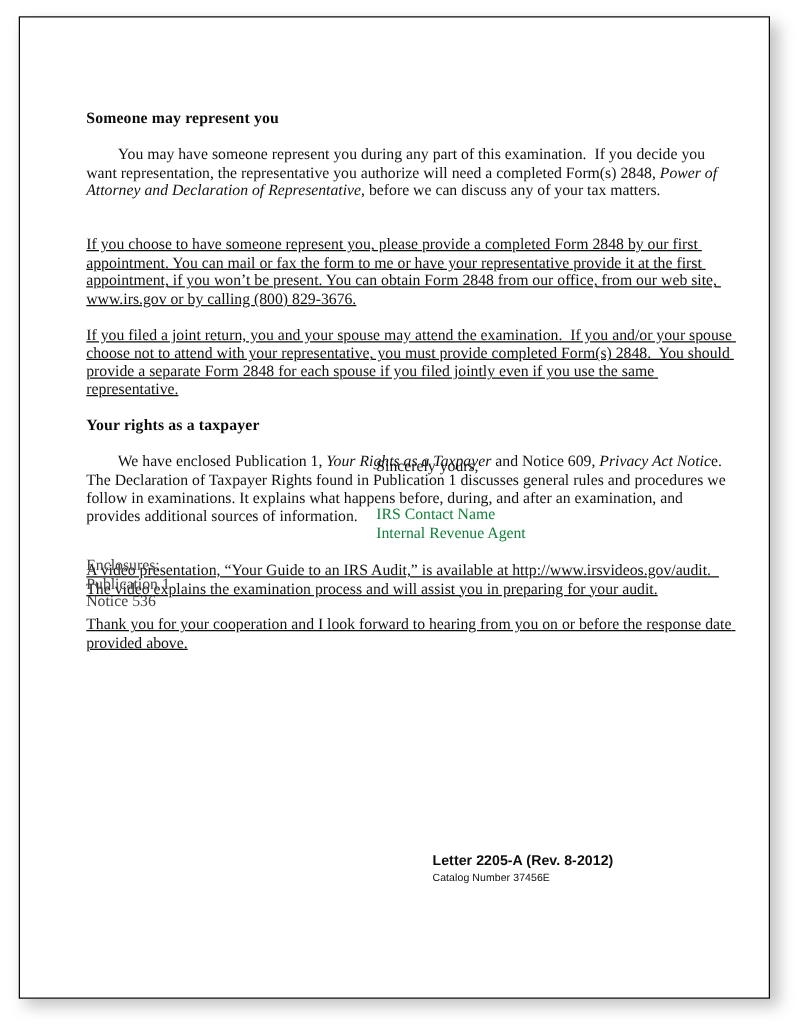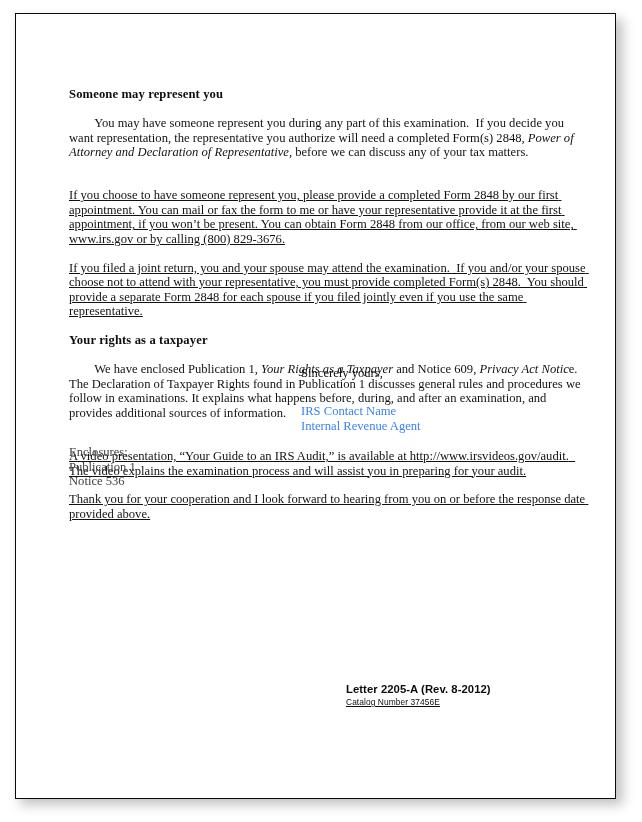--- a/index.html
+++ b/index.html
@@ -88,21 +88,21 @@
     line-height: 14.55px;
     color: #121212;
   }
 
   .signature {
     position: absolute;
     left: 285px;
     top: 390px;
     font-size: 12.6px;
     line-height: 14.6px;
-    color: #3b82f6;
+    color: #15803d;
   }
 
   .signature div {
     white-space: nowrap;
   }
 
   
   .enclosures {
     position: absolute;
     left: 53px;
@@ -133,21 +133,20 @@
     line-height: 13px;
     letter-spacing: 0.005em;
   }
 
   .footer-catalog {
     font-size: 8.4px;
     font-weight: normal;
     line-height: 10.5px;
     margin-top: 1px;
     letter-spacing: 0.01em;
-    text-decoration: underline;
   }
 </style>
 </head>
 <body>
 
 <div id="canvas">
 
   <div class="page-shadow"></div>
 
   <div class="page">

